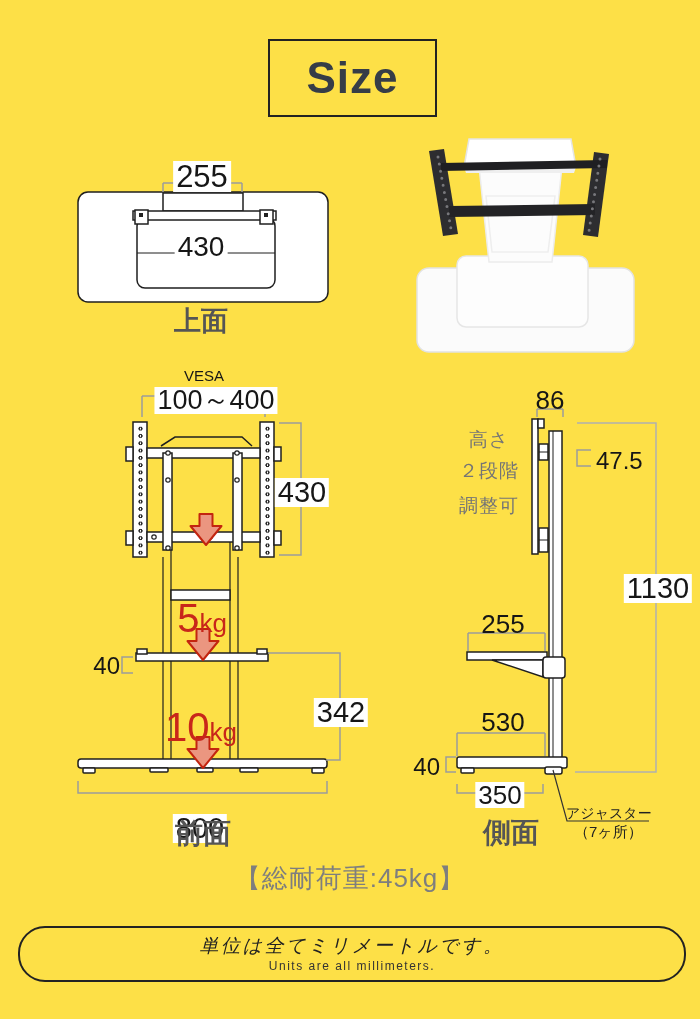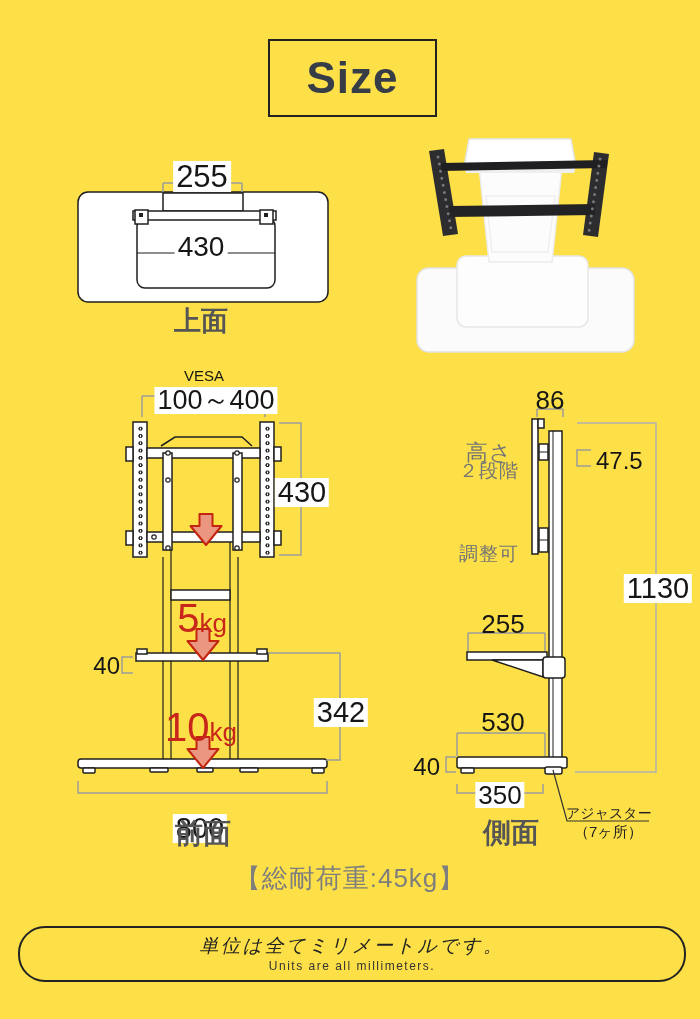--- a/index.html
+++ b/index.html
@@ -166,23 +166,23 @@
 
   <div class="num ctr red" style="left:202px;top:598px;font-size:40px;"><span>5</span><span class="unit">kg</span></div>
   <div class="num ctr red" style="left:201px;top:707px;font-size:40px;"><span>10</span><span class="unit">kg</span></div>
 
   <div class="num rt" style="left:120px;top:654px;font-size:24px;">40</div>
   <div class="num ctr bgw" style="left:341px;top:698px;font-size:29px;">342</div>
   <div class="num ctr bgw" style="left:200px;top:814px;font-size:29px;">800</div>
   <div class="jp ctr" style="left:203px;top:820px;font-size:28px;">前面</div>
 
   <div class="num ctr" style="left:550px;top:387px;font-size:26px;">86</div>
-  <div class="note ctr" style="left:489px;top:442px;font-size:22px;letter-spacing:1px;">高さ</div>
+  <div class="note ctr" style="left:489px;top:430px;font-size:19px;letter-spacing:1px;">高さ</div>
   <div class="note ctr" style="left:489px;top:461px;font-size:19px;letter-spacing:1px;">２段階</div>
-  <div class="note ctr" style="left:489px;top:496px;font-size:19px;letter-spacing:1px;margin-top:48px;">調整可</div>
+  <div class="note ctr" style="left:489px;top:496px;font-size:19px;letter-spacing:1px;">調整可</div>
   <div class="num" style="left:596px;top:449px;font-size:24px;">47.5</div>
   <div class="num ctr bgw" style="left:658px;top:574px;font-size:29px;">1130</div>
   <div class="num ctr" style="left:503px;top:611px;font-size:26px;">255</div>
   <div class="num ctr" style="left:503px;top:709px;font-size:26px;">530</div>
   <div class="num rt" style="left:440px;top:755px;font-size:24px;">40</div>
   <div class="num ctr bgw" style="left:500px;top:782px;font-size:26px;">350</div>
   <div class="small-lbl" style="left:566px;top:806px;font-size:14px;">アジャスター</div>
   <div class="small-lbl" style="left:574px;top:824px;font-size:15px;">（7ヶ所）</div>
   <div class="jp ctr" style="left:511px;top:819px;font-size:28px;">側面</div>
 

